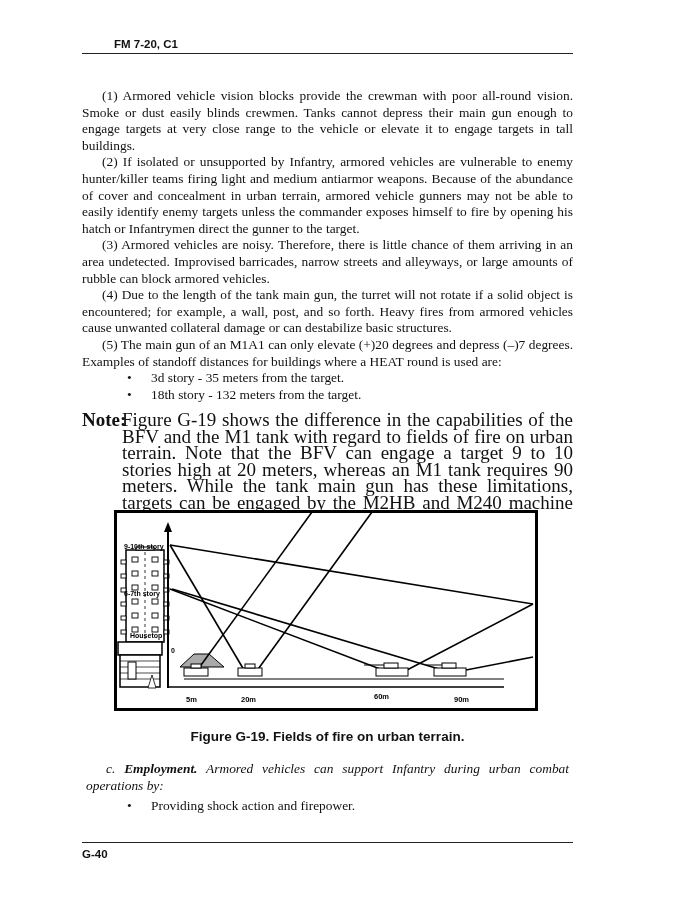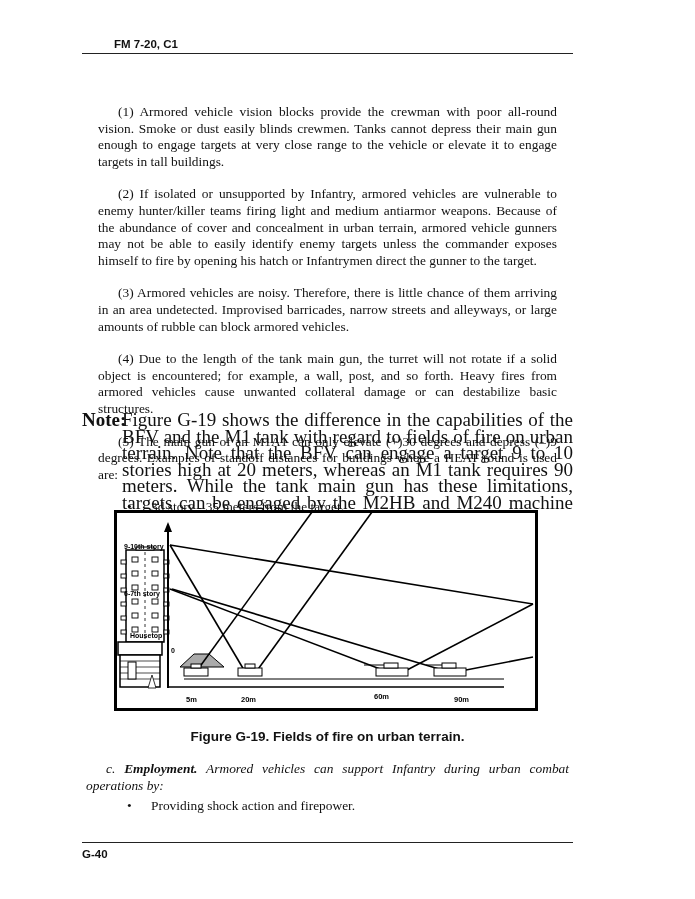--- a/index.html
+++ b/index.html
@@ -3,21 +3,21 @@
 <meta charset="utf-8">
 <style>
   html, body { margin: 0; padding: 0; background: #fff; }
   body { width: 695px; height: 899px; position: relative; overflow: hidden;
          font-family: "Liberation Serif", serif; color: #111; }
   .header { position: absolute; left: 82px; top: 38px; width: 491px;
             font-family: "Liberation Sans", sans-serif; font-weight: bold; font-size: 11.5px; margin-left: 32px; }
   .hrule { position: absolute; left: 82px; width: 491px; height: 0; border-top: 1.5px solid #222; }
   .body-text { position: absolute; left: 82px; width: 491px; font-size: 13.4px; line-height: 16.6px;
                text-align: justify; }
-  .body-text p { margin: 16px; text-indent: 20px; }
+  .body-text p { margin: 0; text-indent: 20px; }
   ul.bullets { list-style: none; margin: 0; padding: 0 0 0 45px; }
   ul.bullets li { position: relative; padding-left: 24px; }
   ul.bullets li::before { content: "\2022"; position: absolute; left: 0; top: 0; }
   .note { position: absolute; left: 82px; top: 412px; width: 491px; font-size: 19px; line-height: 16.6px; }
   .note .lbl { position: absolute; left: 0; top: 0; font-weight: bold; }
   .note .txt { margin-left: 40px; text-align: justify; }
   .figure { position: absolute; left: 114px; top: 510px; width: 431px; height: 201px; }
   .caption { position: absolute; left: 82px; top: 729px; width: 491px; text-align: center;
              font-family: "Liberation Sans", sans-serif; font-weight: bold; font-size: 13.5px; }
   .sec-c { position: absolute; left: 82px; top: 757px; width: 491px; font-size: 13.4px; line-height: 16.6px; text-align: justify; }
@@ -30,21 +30,21 @@
 <body>
 
 <div class="header">FM 7-20, C1</div>
 <div class="hrule" style="top:53px"></div>
 
 <div class="body-text" style="top:88px">
   <p><span>(1)</span> <span>Armored vehicle vision blocks provide the crewman with poor all-round vision. Smoke or dust easily blinds crewmen. Tanks cannot depress their main gun enough to engage targets at very close range to the vehicle or elevate it to engage targets in tall buildings.</span></p>
   <p><span>(2)</span> <span>If isolated or unsupported by Infantry, armored vehicles are vulnerable to enemy hunter/killer teams firing light and medium antiarmor weapons. Because of the abundance of cover and concealment in urban terrain, armored vehicle gunners may not be able to easily identify enemy targets unless the commander exposes himself to fire by opening his hatch or Infantrymen direct the gunner to the target.</span></p>
   <p><span>(3)</span> <span>Armored vehicles are noisy. Therefore, there is little chance of them arriving in an area undetected. Improvised barricades, narrow streets and alleyways, or large amounts of rubble can block armored vehicles.</span></p>
   <p><span>(4)</span> <span>Due to the length of the tank main gun, the turret will not rotate if a solid object is encountered; for example, a wall, post, and so forth. Heavy fires from armored vehicles cause unwanted collateral damage or can destabilize basic structures.</span></p>
-  <p><span>(5)</span> <span>The main gun of an M1A1 can only elevate (+)30 degrees and depress (–)9 degrees. Examples of standoff distances for buildings where a HEAT round is used are:</span></p>
+  <p><span>(5)</span> <span>The main gun of an M1A1 can only elevate (+)20 degrees and depress (–)7 degrees. Examples of standoff distances for buildings where a HEAT round is used are:</span></p>
   <ul class="bullets">
     <li>3d story - 35 meters from the target.</li>
     <li>18th story - 132 meters from the target.</li>
   </ul>
 </div>
 
 <div class="note">
   <span class="lbl">Note:</span>
   <div class="txt">Figure G-19 shows the difference in the capabilities of the BFV and the M1 tank with regard to fields of fire on urban terrain. Note that the BFV can engage a target 9 to 10 stories high at 20 meters, whereas an M1 tank requires 90 meters. While the tank main gun has these limitations, targets can be engaged by the M2HB and M240 machine guns that are part of the tank’s weapon system.</div>
 </div>

